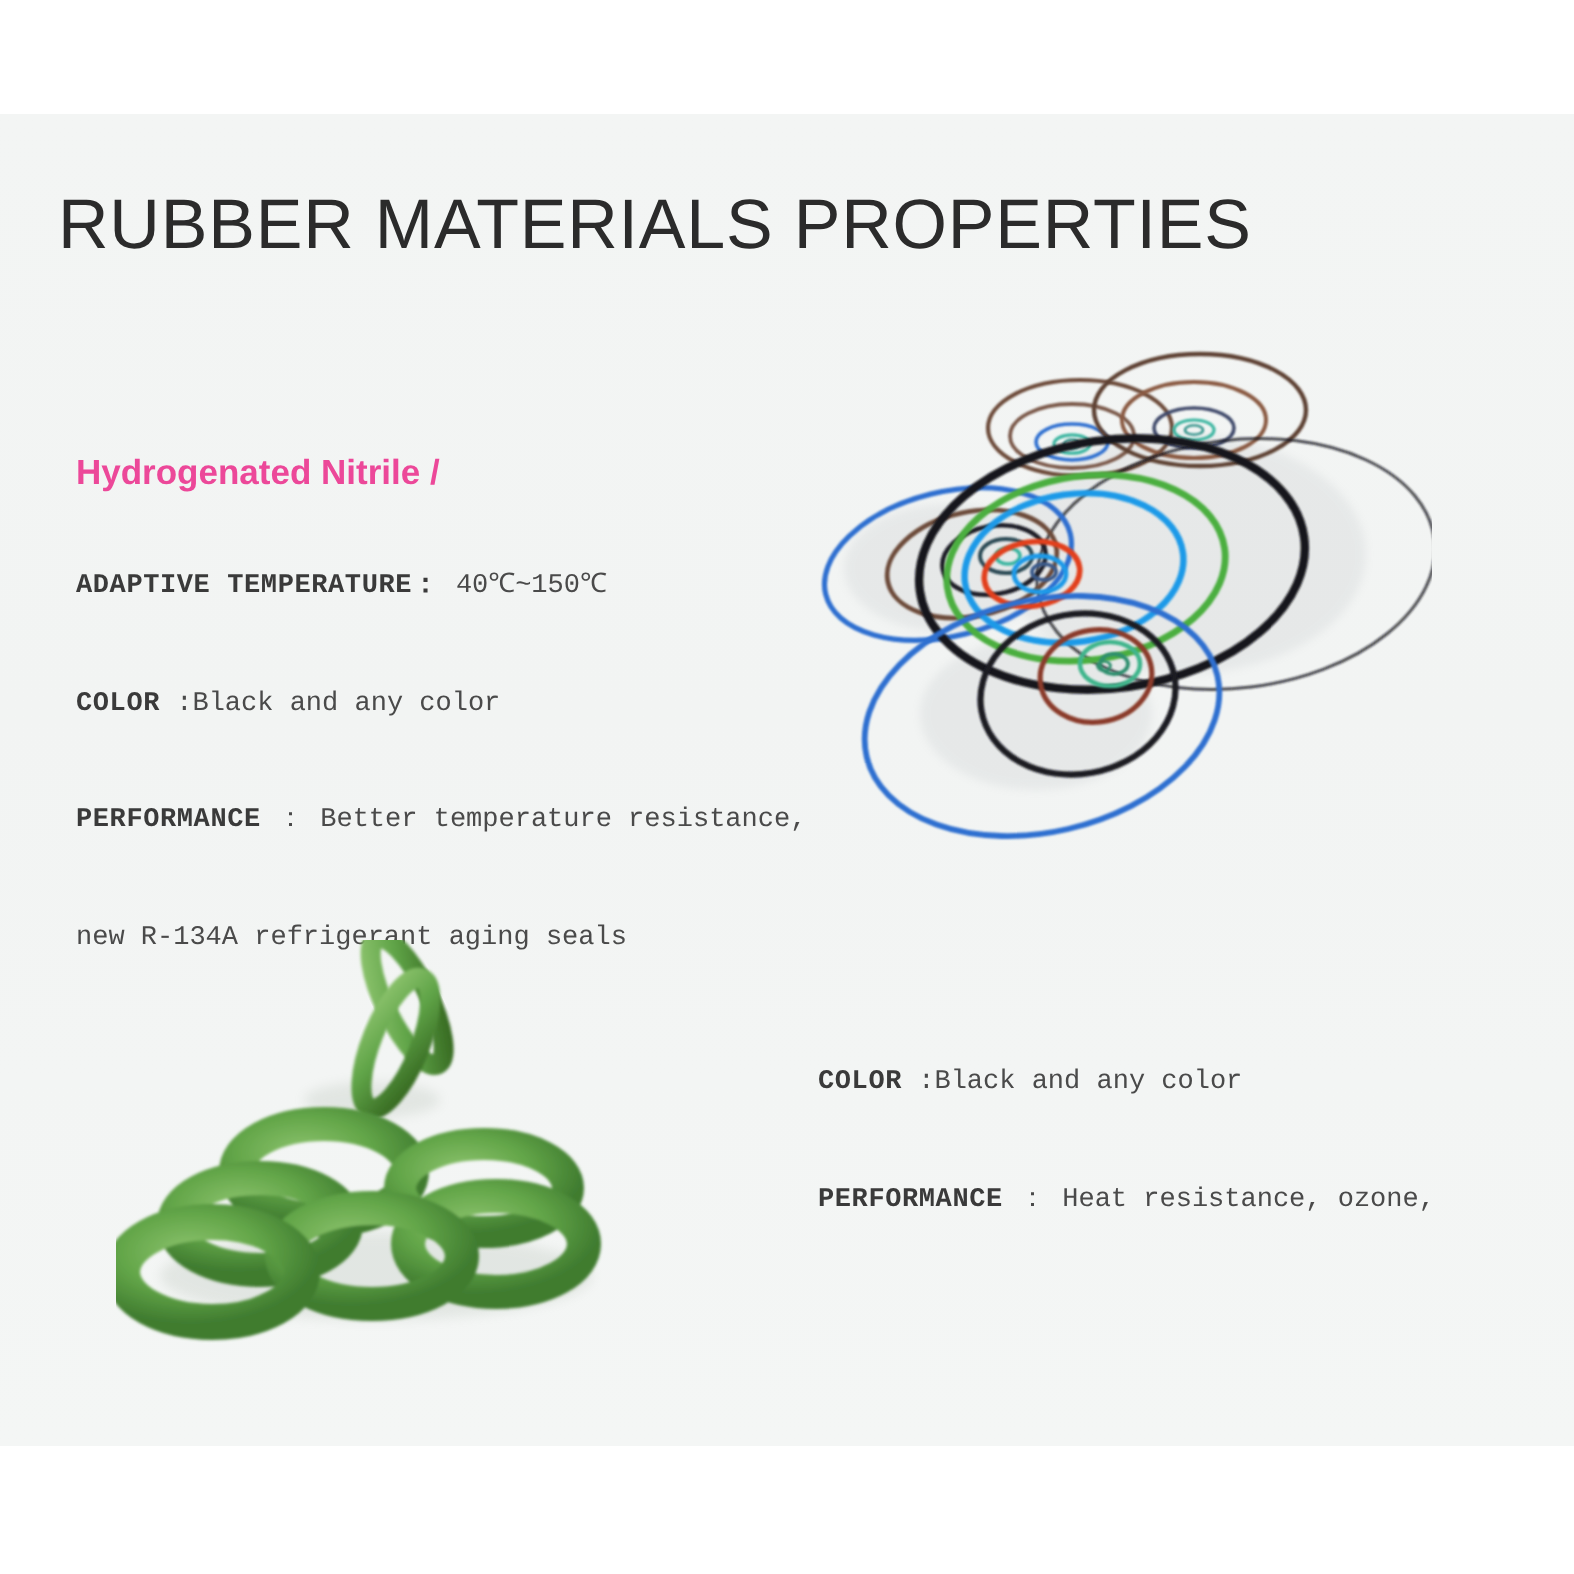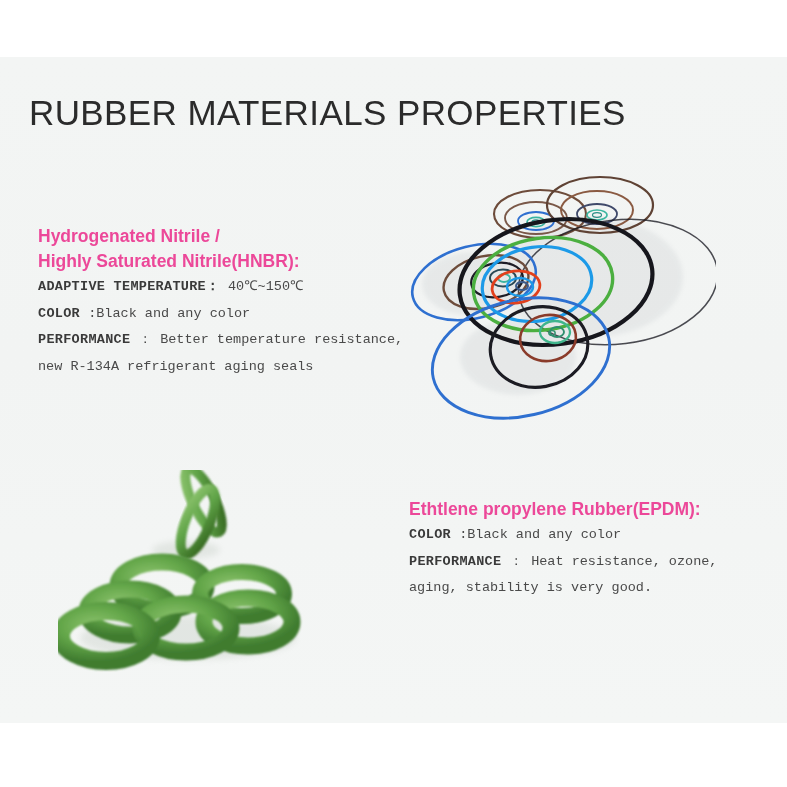--- a/index.html
+++ b/index.html
@@ -51,20 +51,21 @@
     color: #ec4899;
     line-height: 25px;
     white-space: nowrap;
   }
   .blk-line {
     font-family: "Liberation Mono", monospace;
     font-size: 13.5px;
     color: #4a4a4a;
     line-height: 26.5px;
     white-space: nowrap;
+    margin-top: 32px;
   }
   .blk-line .lbl { color: #3a3a3a; font-weight: bold; letter-spacing: 0.3px; }
 
   #hnbr-block { left: 38px; top: 224px; }
   #epdm-block { left: 409px; top: 497px; }
 
   
   #oring-photo {
     position: absolute;
     left: 396px;
@@ -88,32 +89,29 @@
 <body>
 
 <div id="page">
 
   <div id="panel"></div>
 
   <div id="title">RUBBER MATERIALS PROPERTIES</div>
 
   <div id="hnbr-block" class="block">
     <div class="blk-heading">Hydrogenated Nitrile /</div>
-    <div class="blk-heading">Highly Saturated Nitrile(HNBR):</div>
     <div class="blk-line"><span class="lbl">ADAPTIVE TEMPERATURE：</span> <span>40℃~150℃</span></div>
     <div class="blk-line"><span class="lbl">COLOR</span> <span>:Black and any color</span></div>
     <div class="blk-line"><span class="lbl">PERFORMANCE</span> <span>： Better temperature resistance,</span></div>
     <div class="blk-line">new R-134A refrigerant aging seals</div>
   </div>
 
   <div id="epdm-block" class="block">
-    <div class="blk-heading">Ethtlene propylene Rubber(EPDM):</div>
     <div class="blk-line"><span class="lbl">COLOR</span> <span>:Black and any color</span></div>
     <div class="blk-line"><span class="lbl">PERFORMANCE</span> <span>： Heat resistance, ozone,</span></div>
-    <div class="blk-line">aging, stability is very good.</div>
   </div>
 
   <div id="oring-photo">
     <svg width="320" height="255" viewBox="0 0 320 255" xmlns="http://www.w3.org/2000/svg">
       <defs>
         <filter id="soft" x="-20%" y="-20%" width="140%" height="140%">
           <feGaussianBlur stdDeviation="0.55"></feGaussianBlur>
         </filter>
         <filter id="shadowy" x="-30%" y="-30%" width="160%" height="160%">
           <feGaussianBlur stdDeviation="2.2"></feGaussianBlur>

